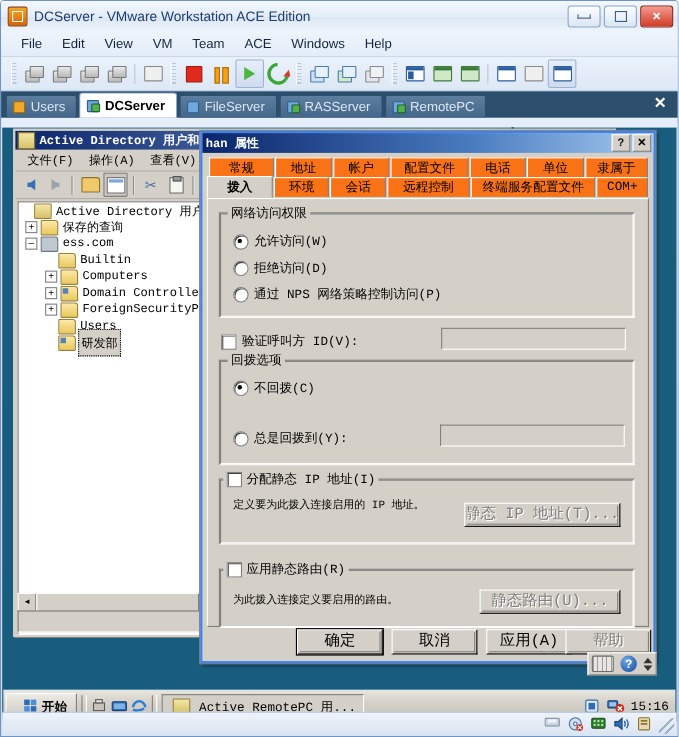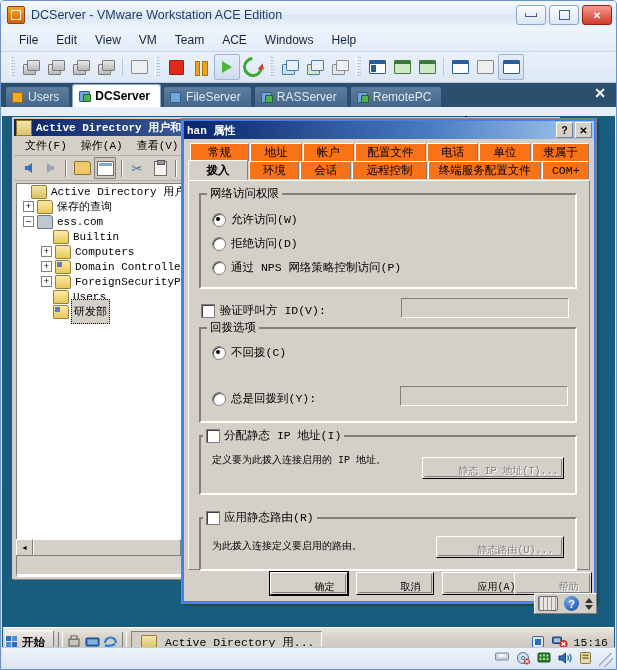--- a/index.html
+++ b/index.html
@@ -363,42 +363,41 @@
   }
   .desc {
     position:absolute;
     font-family:Liberation Mono, monospace; font-size:10px; color:#000;
     line-height:14px;
   }
   .btn {
     background:#d4d0c8;
     border:1px solid; border-color:#fff #000 #000 #fff;
     box-sizing:border-box;
-    display:flex;align-items:flex-end;justify-content:center;
-    font-family:"Liberation Mono",monospace; font-size:10px;
+    display:flex;align-items:flex-start;justify-content:center;
+    font-family:"Liberation Mono",monospace; font-size:14px;
     position:relative;
-    padding-left:31px;
   }
   .btn .bi {
     position:absolute; inset:1px;
     border:1px solid; border-color:#d4d0c8 #808080 #808080 #d4d0c8;
     pointer-events:none;
   }
   .btn.disabled { color:#808080; text-shadow: 1px 1px 0 #fff; }
   .btn.default { outline: 1px solid #000; outline-offset: 0px; }
   .dlg-btn { position:absolute; width:78px; height:23px; }
   
   #taskbar {
     position:absolute; left:1px; right:1px; bottom:0; height:28px;
     background: linear-gradient(to bottom, #e8e5dd, #d4d0c8 40%, #c6c2ba 100%);
     border-top:1px solid #fff;
     display:flex; align-items:center; padding: 0 2px;
   }
   #startbtn {
-    height:22px; display:flex;align-items:center;gap:3px;padding:0 8px 0 0;
+    height:22px; display:flex;align-items:center;gap:3px;padding:0 8px 0 16px;
     background: linear-gradient(to bottom,#eceae4,#cdc9c1);
     border:1px solid; border-color:#fff #808080 #808080 #fff;
     font-family:"Liberation Mono",monospace;font-size:11.5px;font-weight:bold;
   }
   .flagico {
     width:13px;height:13px;position:relative;flex:none;
   }
   .flagico span{position:absolute;width:5px;height:5px;}
   .flagico span:nth-child(1){left:0;top:0;background:#2d6bb5;}
   .flagico span:nth-child(2){left:6px;top:0;background:#4a8fd8;}
@@ -859,21 +858,21 @@
       </span>
       <span class="qlico">
         <svg width="16" height="16" viewBox="0 0 16 16">
             <path d="M3 9c0-3 2.5-5.5 5.5-5.5S14 6 14 9" stroke="#2a7fd4" stroke-width="2.2" fill="none"></path>
             <path d="M13 10c-3 2-8 2.5-10 1" stroke="#2a7fd4" stroke-width="2.2" fill="none"></path>
           </svg>
       </span>
       <div class="tb-divider"></div>
       <div id="taskitem">
         <span class="ficon book"></span>
-        <span>Active Directory 用...</span>
+        <span>Active RemotePC 用...</span>
       </div>
       <div id="tray">
         <span class="qlico">
           <svg width="14" height="14" viewBox="0 0 14 14">
               <rect x="1.5" y="1.5" width="11" height="11" rx="1.5" fill="#dfe8f2" stroke="#2f6cb5"></rect>
               <rect x="4" y="4" width="6" height="6" fill="#2f6cb5"></rect>
             </svg>
         </span>
         <span class="qlico">
           <svg width="16" height="14" viewBox="0 0 16 14">

